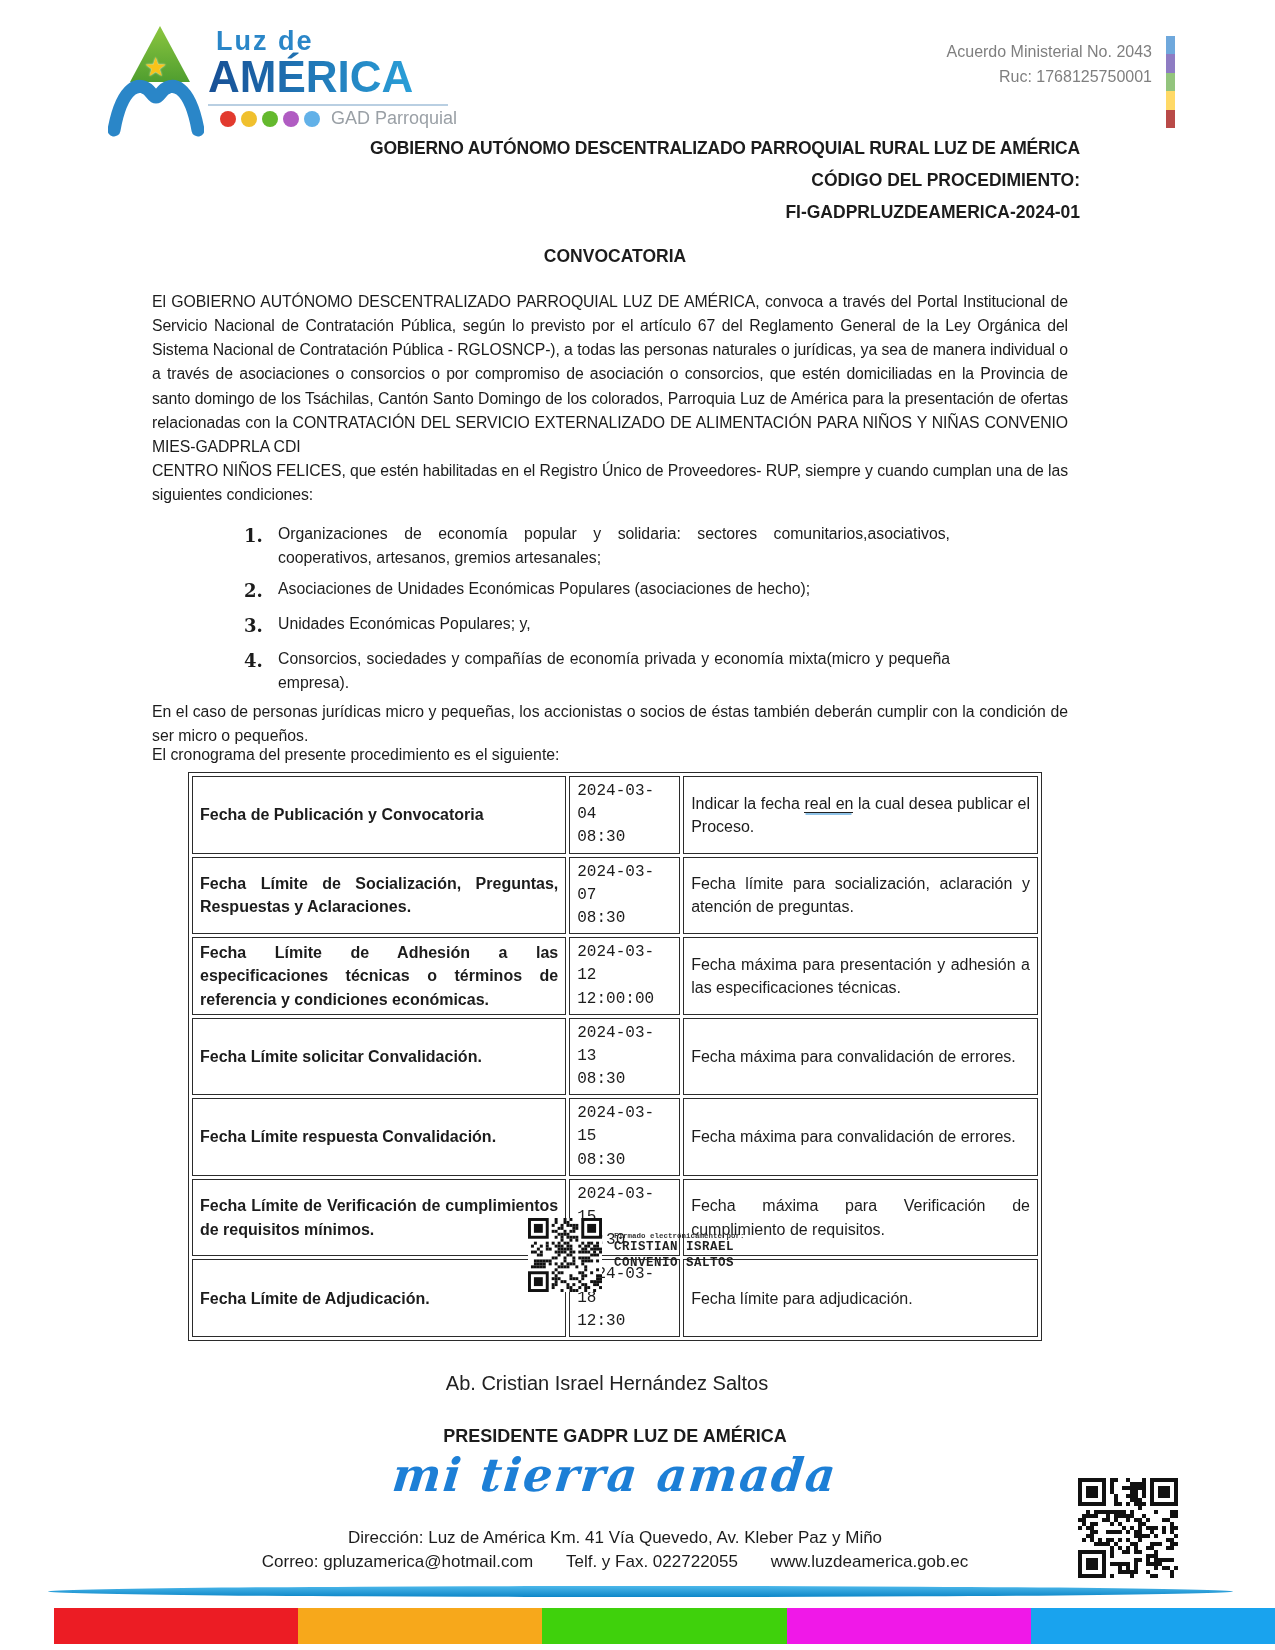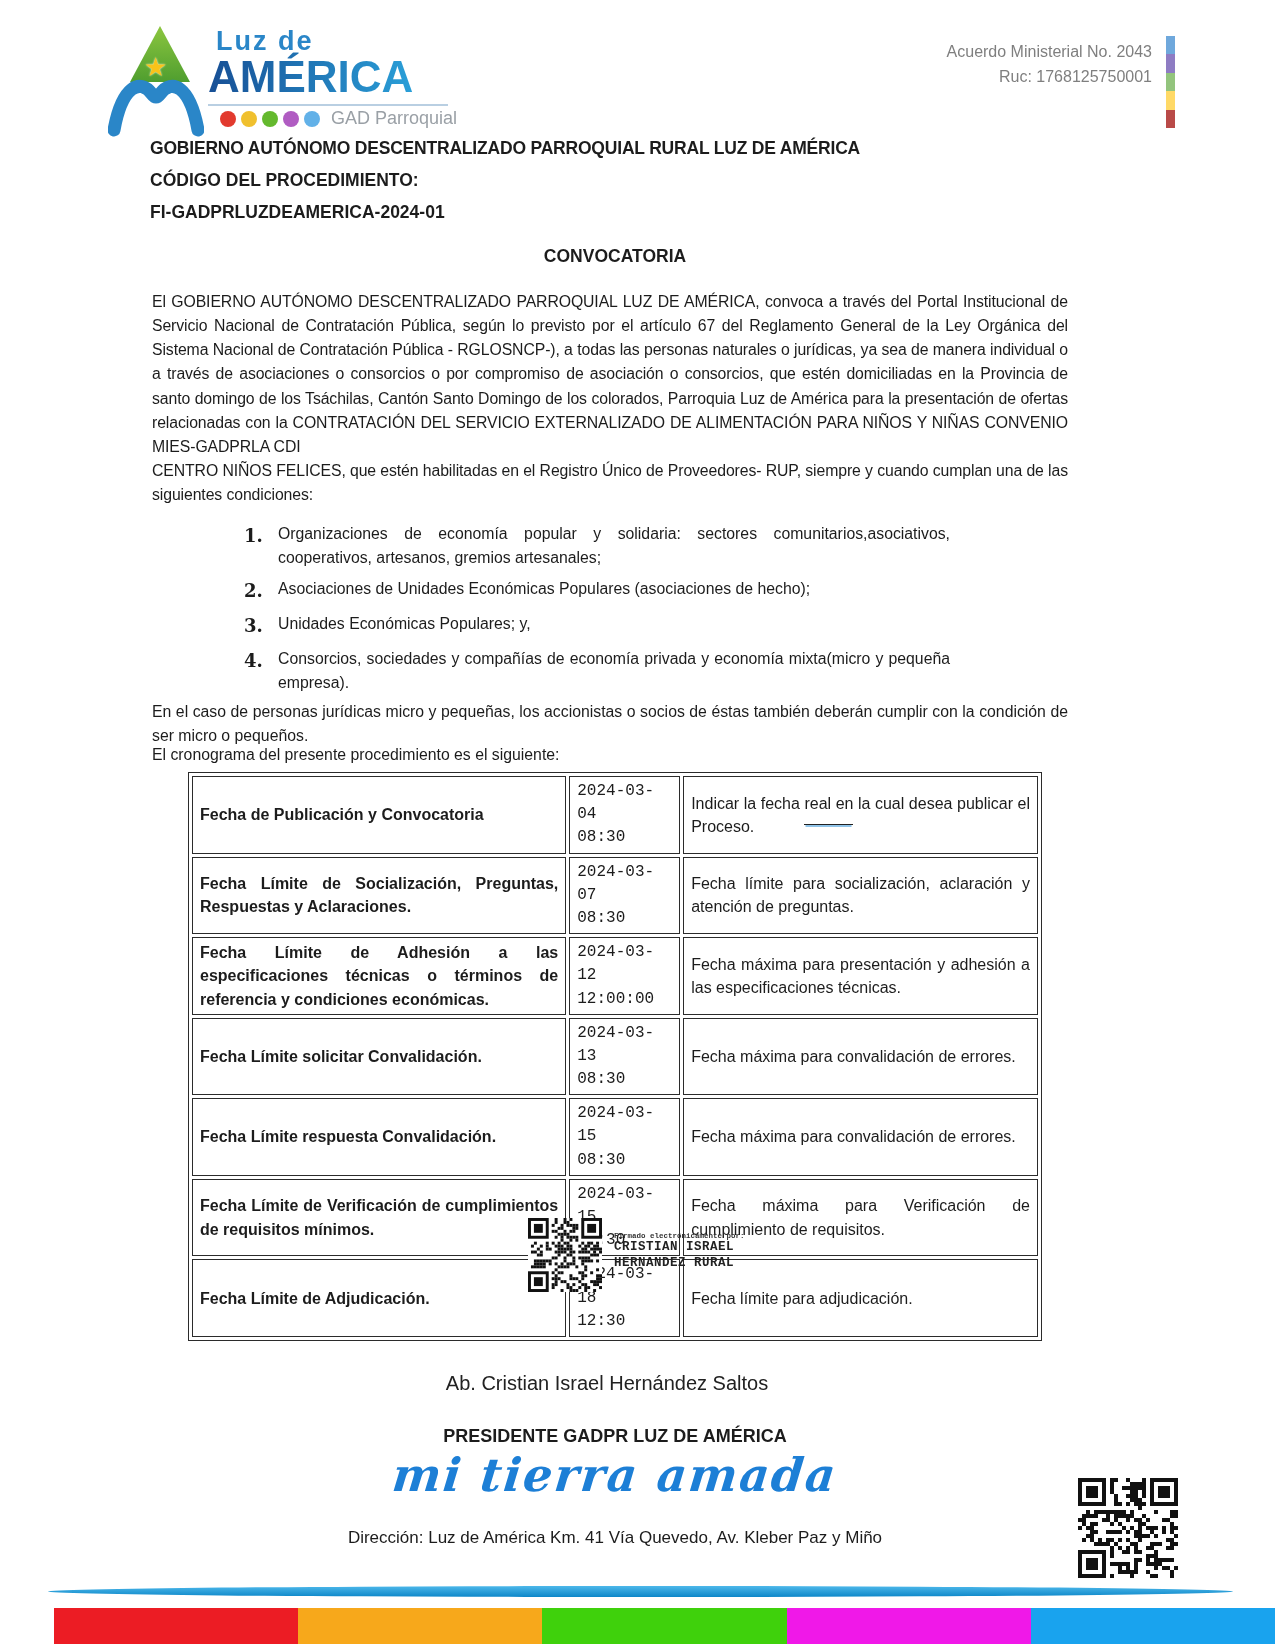--- a/index.html
+++ b/index.html
@@ -23,21 +23,21 @@
   .logo-dots{position:absolute;left:112px;top:82px;display:flex;align-items:center;gap:5px;}
   .dot{width:16px;height:16px;border-radius:50%;}
   .logo-sub{font-size:18px;color:#9aa0a6;margin-left:6px;white-space:nowrap;}
   .logo-underline{position:absolute;left:100px;top:78px;width:240px;height:2px;background:#b9cfe2;}
 
   .hdr-right{position:absolute;right:123px;top:40px;text-align:right;color:#7f7f7f;font-size:16px;line-height:1.55;}
   .vstrip{position:absolute;right:100px;top:36px;width:9px;height:92px;display:flex;flex-direction:column;}
   .vstrip div{flex:1;}
 
   
-  .titles{position:absolute;left:150px;top:138px;width:930px;text-align:left;font-weight:700;}
+  .titles{position:absolute;left:150px;top:138px;width:930px;text-align:right;font-weight:700;}
   .t1{font-size:17.5px;letter-spacing:-0.2px;}
   .t2{font-size:17.5px;margin-top:11px;}
   .t3{font-size:17.5px;margin-top:11px;}
   .section-head{position:absolute;left:150px;top:246px;width:930px;text-align:center;font-weight:700;font-size:17.5px;}
 
   
   .bodytext{position:absolute;left:152px;top:290px;width:916px;font-size:15.8px;line-height:1.53;text-align:justify;letter-spacing:-0.1px;}
   .p2{margin-top:0px;}
   .numlist{position:absolute;left:244px;top:522px;width:706px;font-size:15.8px;line-height:1.5;}
   .numlist .li{display:flex;margin-bottom:8px;}
@@ -46,21 +46,21 @@
   .p3{position:absolute;left:152px;top:700px;width:916px;font-size:15.8px;line-height:1.5;text-align:justify;}
   .p4{position:absolute;left:152px;top:746px;width:916px;font-size:15.8px;}
 
   
   .cron-wrap{position:absolute;left:188px;top:772px;width:852px;border:1.6px solid #2b2b2b;background:#fff;}
   table.cron{border-collapse:separate;border-spacing:3px;width:100%;}
   table.cron td{border:1.4px solid #2b2b2b;vertical-align:middle;padding:3px 7px;font-size:16px;line-height:1.45;}
   td.c-label{width:372px;font-weight:700;text-align:justify;}
   td.c-date{width:96px;font-weight:400;font-family:Liberation Mono, monospace;}
   td.c-desc{width:352px;text-align:justify;}
-  .u-real{border-bottom:1.6px solid #222;position:relative;padding-bottom:12px;box-shadow:0 3.5px 0 -1.5px #8fc3e8;margin-top:18px;}
+  .u-real{border-bottom:1.6px solid #222;position:relative;padding-bottom:0px;box-shadow:0 3.5px 0 -1.5px #8fc3e8;margin-top:18px;}
 
   
   .sig-stamp{position:absolute;left:528px;top:1218px;display:flex;}
   .sig-stamp .qr{width:74px;height:74px;}
   .stamp-text{margin-left:12px;margin-top:14px;}
   .stamp-small{font-size:7.5px;font-family:"Liberation Mono", monospace;font-weight:700;color:#333;}
   .stamp-name{font-size:12.5px;font-family:"Liberation Mono", monospace;font-weight:700;letter-spacing:0.5px;color:#222;line-height:1.25;}
   .sig-name{position:absolute;left:142px;top:1372px;width:930px;text-align:center;font-size:20px;color:#222;}
   .sig-role{position:absolute;left:150px;top:1398px;width:930px;text-align:center;font-size:18px;font-weight:700;margin-top:28px;}
 
@@ -414,29 +414,34 @@
           <rect x="19" y="1" width="5" height="5" fill="#fff"></rect>
           <rect x="20" y="2" width="3" height="3" fill="#111"></rect>
           <rect x="0" y="18" width="7" height="7" fill="#111"></rect>
           <rect x="1" y="19" width="5" height="5" fill="#fff"></rect>
           <rect x="2" y="20" width="3" height="3" fill="#111"></rect>
         </svg>
       </div>
     <div class="stamp-text">
       <div class="stamp-small">Firmado electrónicamente por:</div>
       <div class="stamp-name">CRISTIAN ISRAEL</div>
-      <div class="stamp-name">HERNANDEZ RURAL</div>
+      <div class="stamp-name">CONVENIO SALTOS</div>
     </div>
   </div>
 
   <div class="sig-name">Ab.  Cristian Israel Hernández Saltos</div>
   <div class="sig-role">PRESIDENTE GADPR LUZ DE AMÉRICA</div>
 
   <div class="slogan" id="slogan" style="color: rgb(29, 127, 214);">mi tierra amada</div>
   <div class="addr1">Dirección: Luz de América Km. 41 Vía Quevedo, Av. Kleber Paz y Miño</div>
+  <div class="addr2">
+    <span>Correo: gpluzamerica@hotmail.com</span>
+    <span>Telf. y Fax. 022722055</span>
+    <span>www.luzdeamerica.gob.ec</span>
+  </div>
   <div class="footer-qr" id="footer-qr">
       <svg viewBox="0 0 25 25">
         <rect x="0" y="0" width="25" height="25" fill="#ffffff"></rect>
         <rect x="8" y="0" width="1" height="1" fill="#111"></rect>
         <rect x="9" y="0" width="1" height="1" fill="#111"></rect>
         <rect x="12" y="0" width="1" height="1" fill="#111"></rect>
         <rect x="16" y="0" width="1" height="1" fill="#111"></rect>
         <rect x="8" y="1" width="1" height="1" fill="#111"></rect>
         <rect x="13" y="1" width="1" height="1" fill="#111"></rect>
         <rect x="14" y="1" width="1" height="1" fill="#111"></rect>

